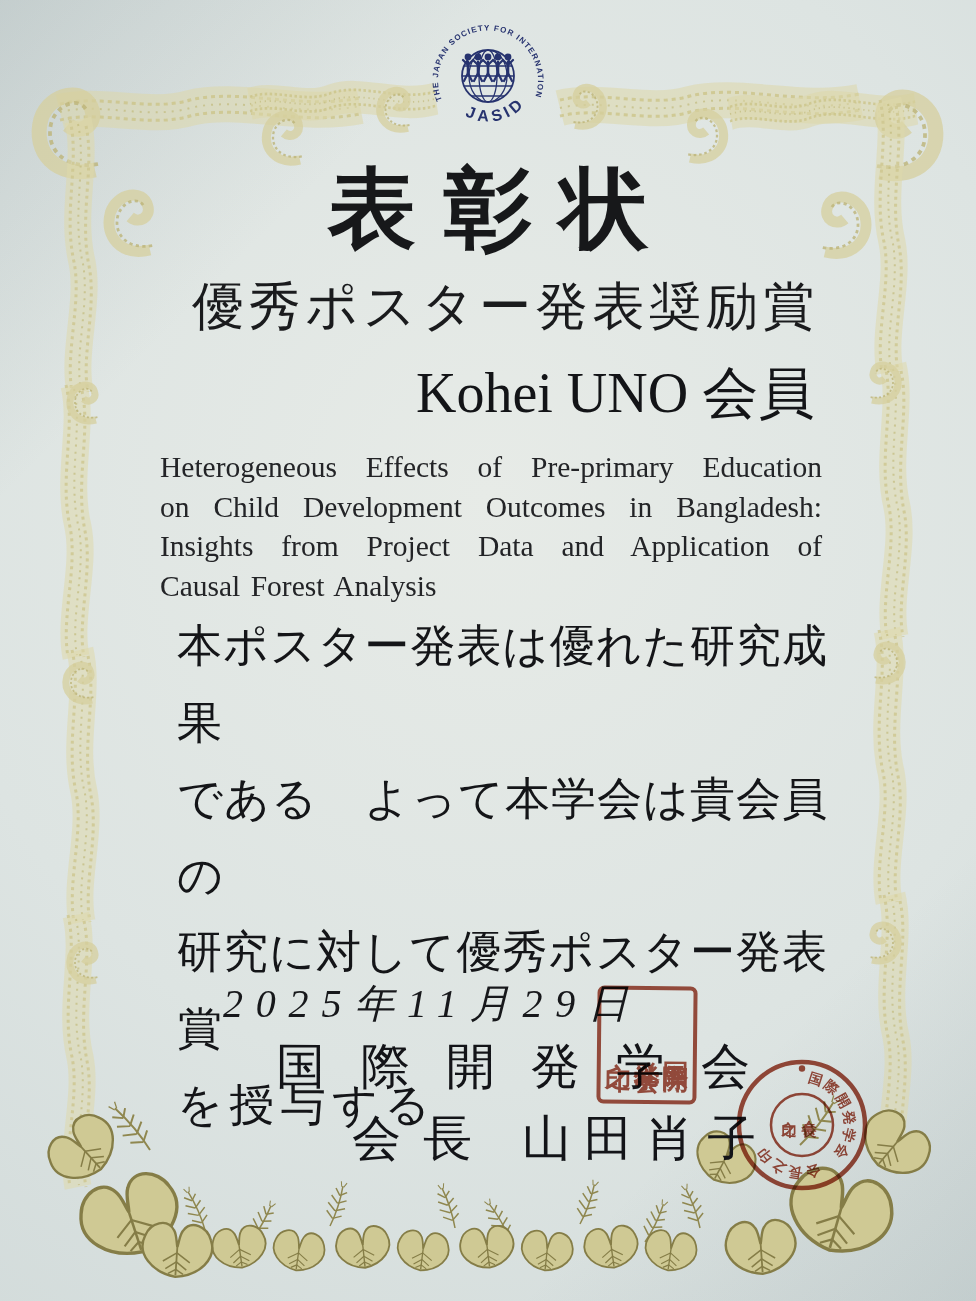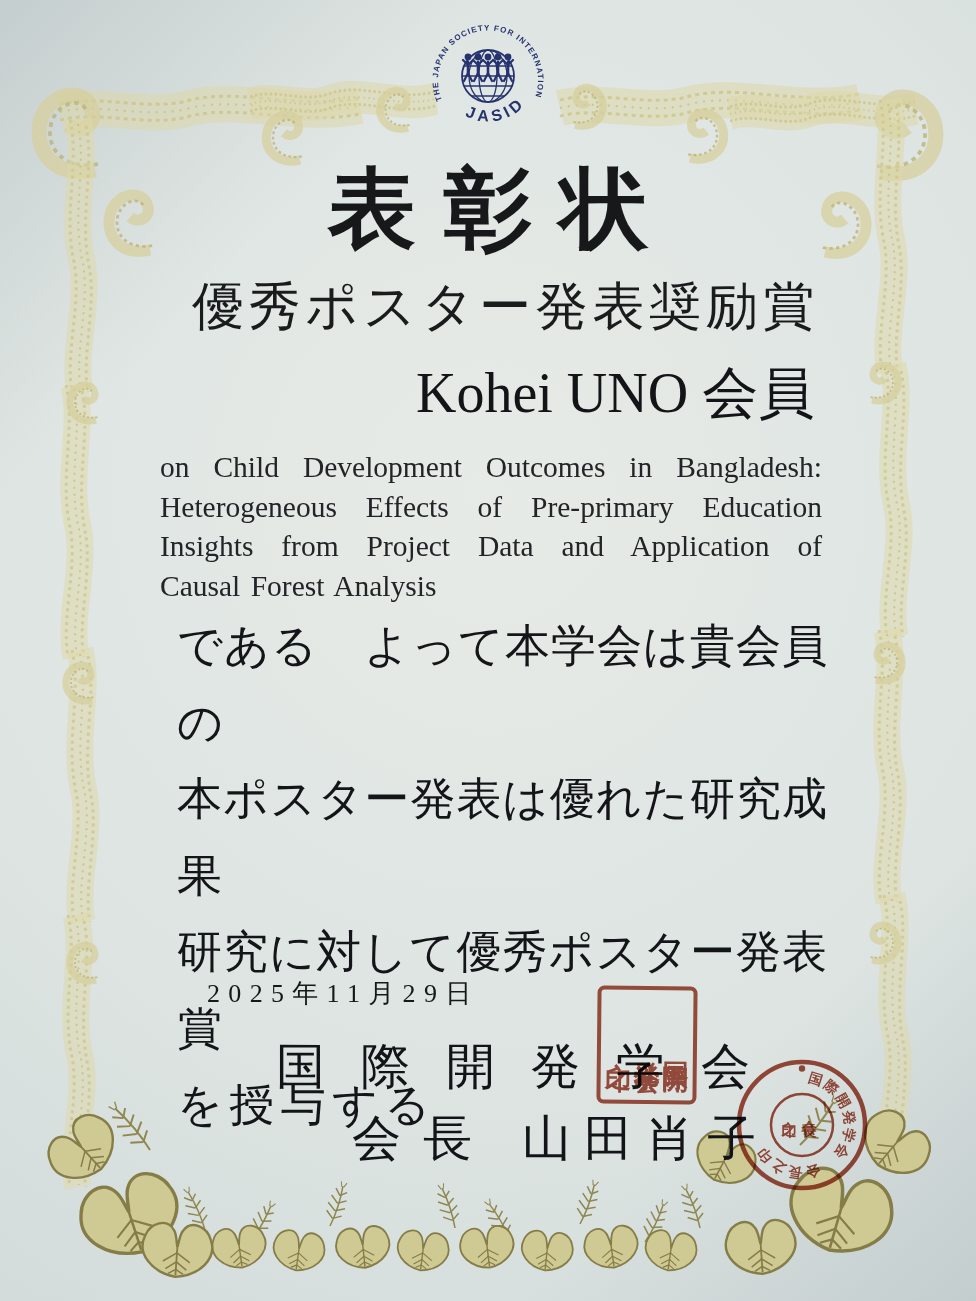--- a/index.html
+++ b/index.html
@@ -31,21 +31,21 @@
     color:#232427;word-spacing:3px;
   }
   .worktitle .jline{text-align:justify;text-align-last:justify;}
   .worktitle .jline:last-child{text-align-last:left;}
   .bodytext{
     top:608px;left:177px;width:650px;font-size:45px;line-height:76.5px;color:#141518;
   }
   .bodytext .jline{text-align:justify;text-align-last:justify;}
   .bodytext .jline:last-child{text-align-last:left;letter-spacing:.14em;}
   .date{
-    top:976px;left:207px;font-size:26px;letter-spacing:.32em;color:#17181b;
+    top:976px;left:223px;font-size:40px;letter-spacing:.32em;color:#17181b;font-style:italic;
   }
   .org{
     top:1034px;left:256px;width:474px;font-size:49px;color:#131418;
     text-align:justify;text-align-last:justify;font-weight:500;margin-left:20px;
   }
   .signer{
     top:1106px;left:352px;display:flex;align-items:baseline;gap:28px;
     font-size:49px;color:#131418;font-weight:500;
   }
   .signer .stitle{letter-spacing:.45em;}
@@ -203,29 +203,29 @@
     </g>
   </svg>
 
   <div class="abs title">表彰状</div>
 
   <div class="abs award">優秀ポスター発表奨励賞</div>
 
   <div class="abs recipient">Kohei UNO 会員</div>
 
   <div class="abs worktitle">
+    <div class="jline">Heterogeneous Effects of Pre-primary Education</div>
     <div class="jline">on Child Development Outcomes in Bangladesh:</div>
-    <div class="jline">Heterogeneous Effects of Pre-primary Education</div>
     <div class="jline">Insights from Project Data and Application of</div>
     <div class="jline">Causal Forest Analysis</div>
   </div>
 
   <div class="abs bodytext">
+    <div class="jline">本ポスター発表は優れた研究成果</div>
     <div class="jline">である　よって本学会は貴会員の</div>
-    <div class="jline">本ポスター発表は優れた研究成果</div>
     <div class="jline">研究に対して優秀ポスター発表賞</div>
     <div class="jline">を授与する</div>
   </div>
 
   <div class="abs date">2025年11月29日</div>
 
   <div class="abs org">国際開発学会</div>
 
   <div class="abs signer">
     <span class="stitle">会長</span>

